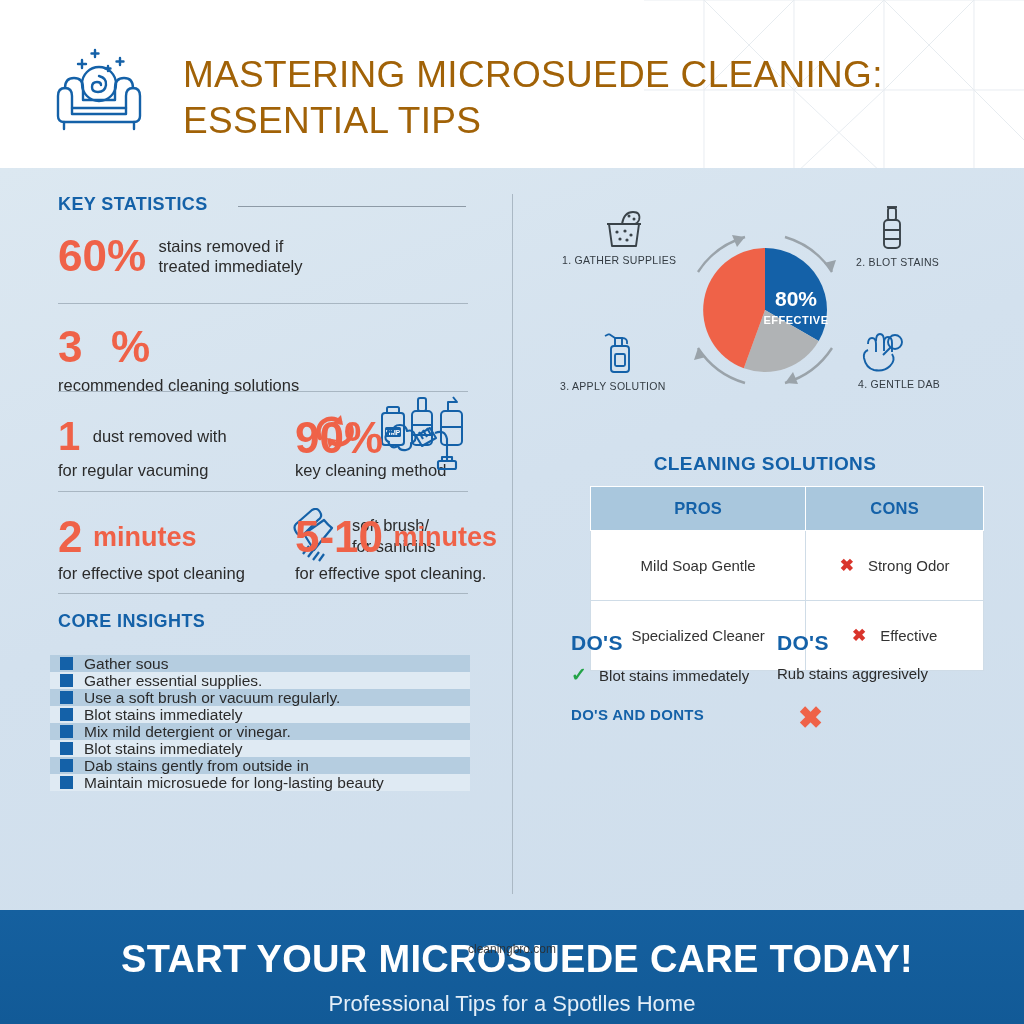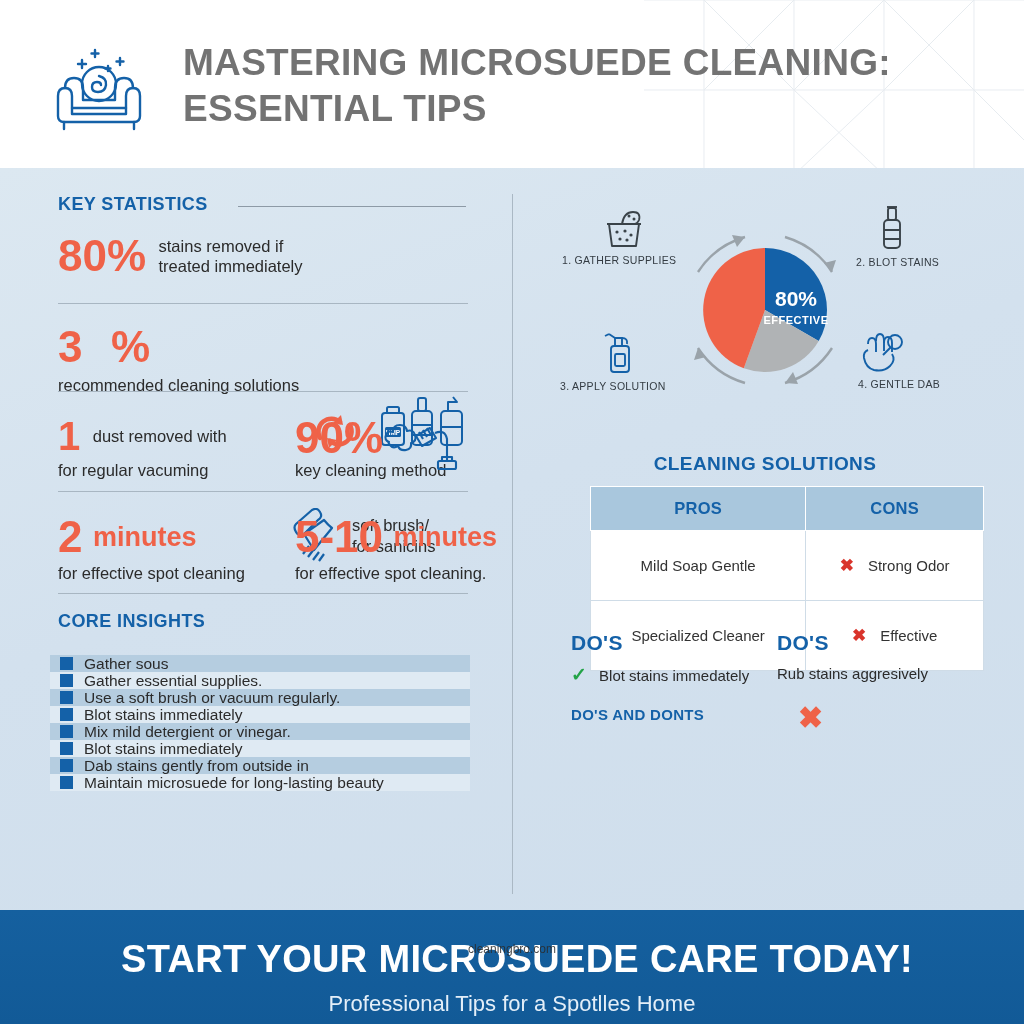--- a/index.html
+++ b/index.html
@@ -17,22 +17,22 @@
     background:#ffffff;overflow:hidden;
   }
   .header-pattern{
     position:absolute;right:0;top:-40px;width:380px;height:230px;
     opacity:.55;pointer-events:none;
   }
   .logo{
     position:absolute;left:45px;top:36px;width:108px;height:100px;
   }
   .header-title{
-    position:absolute;left:183px;top:40px;width:800px;
-    color:#737373;font-size:37px;font-weight:bold;line-height:1.25;
+    position:absolute;left:183px;top:52px;width:800px;
+    color:#a16207;font-size:37px;font-weight:normal;line-height:1.25;
     letter-spacing:.3px;
   }
   .header-title .l2{display:block;}
 
   
   .body{
     position:absolute;left:0;top:168px;width:1024px;height:742px;
     background:linear-gradient(160deg,#dce8f1 0%,#d3e1ee 45%,#cfdeec 100%);
     overflow:hidden;
   }
@@ -186,21 +186,21 @@
   </div>
 
   <div class="body">
 
     <div class="vdivider"></div>
 
     <div class="sec-head" style="left:58px;top:26px;">KEY STATISTICS</div>
     <div class="sec-rule" style="left:238px;top:38px;width:228px;"></div>
 
     <div class="stat" style="left:58px;top:66px;">
-      <span class="big-num">80</span><span class="big-num">%</span>
+      <span class="big-num">60</span><span class="big-num">%</span>
       <span class="stat-desc">
         <span>stains removed if</span><br>
         <span>treated immediately</span>
       </span>
     </div>
 
     <svg style="position:absolute;left:308px;top:243px;width:54px;height:40px;" viewBox="0 0 54 40">
       <g fill="none" stroke="#ef6248" stroke-width="4.5" stroke-linecap="round">
         <path d="M12 27 a13 13 0 0 1 20 -16"></path>
         <path d="M42 14 a13 13 0 0 1 -20 16"></path>

